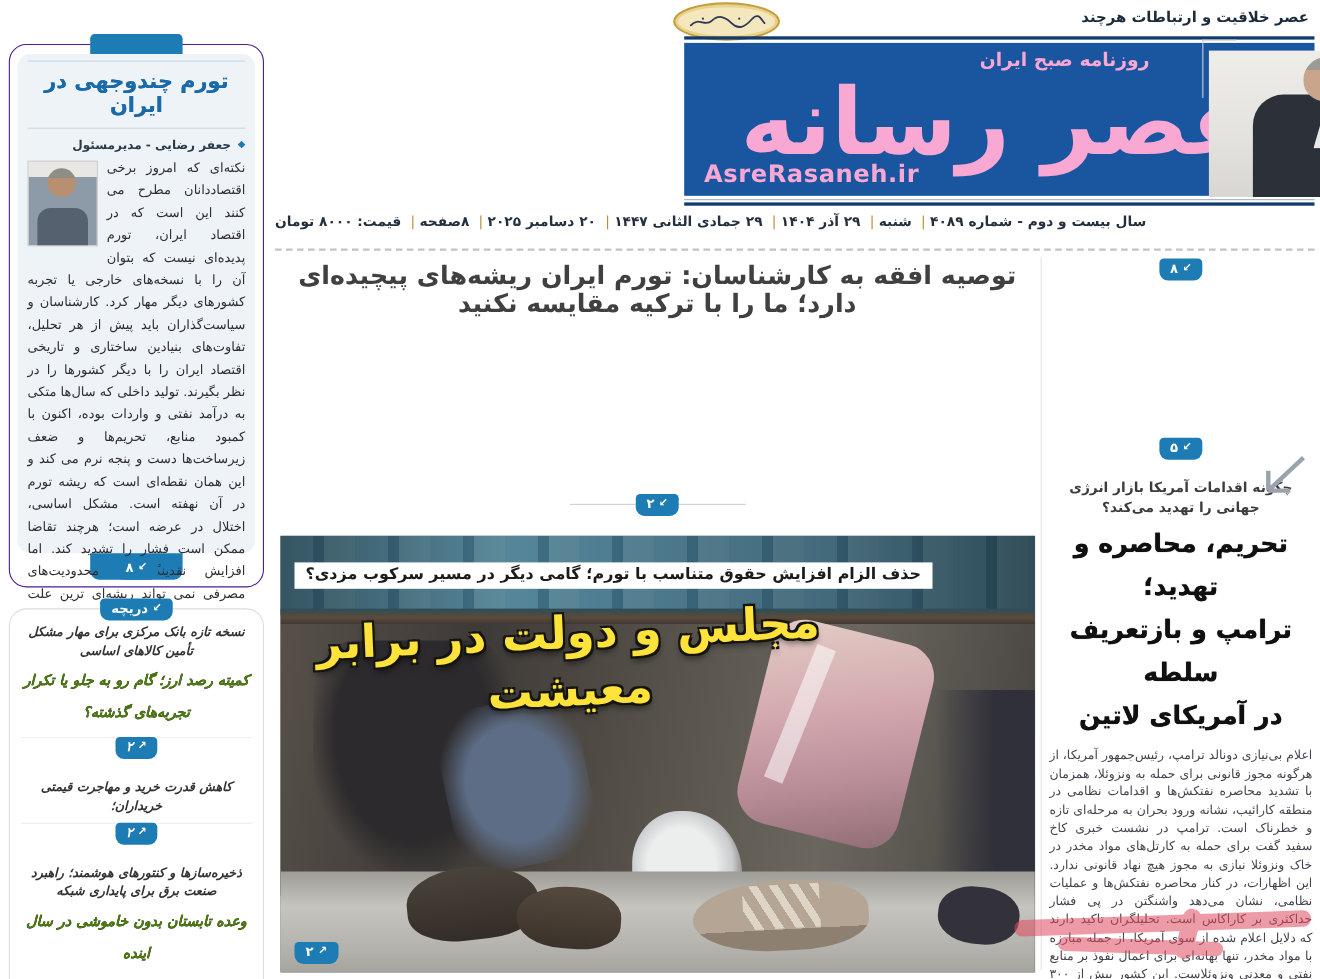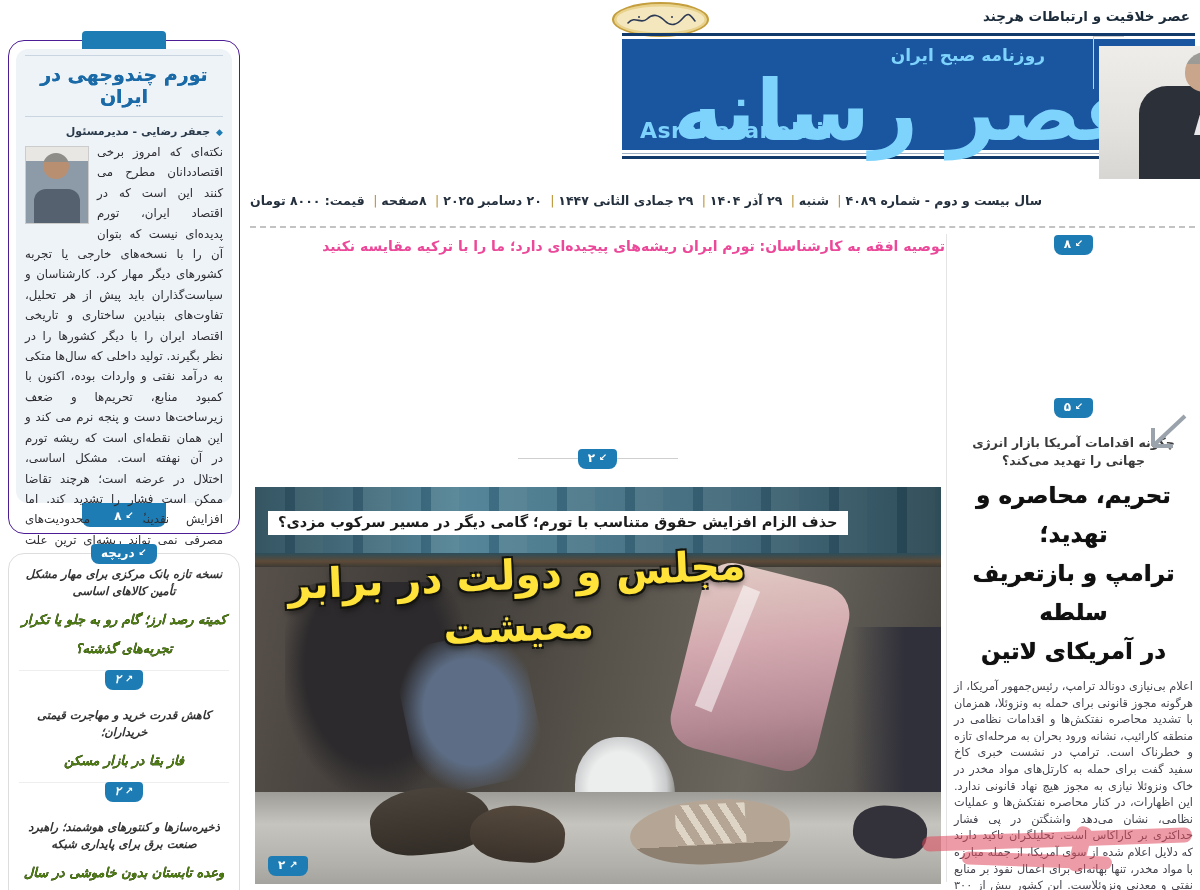--- a/index.html
+++ b/index.html
@@ -11,21 +11,21 @@
   .tagline{top:8px;right:10px;font-size:13.5px;font-weight:bold;color:#1c2b3a;}
   .seal{top:2px;left:612px;width:93px;height:31px;border-radius:50%;
         background:#f5e7bd;border:2px solid #c59f3e;box-shadow:inset 0 0 0 2.5px #e8d28c;
         display:flex;align-items:center;justify-content:center;}
   .seal svg{width:72px;height:18px;}
 
   
   .mast-wrap{top:33px;left:622px;width:573px;}
   .rule-dark{height:3px;background:#123a6b;}
   .rule-thin{height:1px;background:#9fb0c4;margin-top:2px;}
-  .mast{margin-top:3px;background:#1a55a0;color:#7dd3fc;height:111px;position:relative;text-decoration:underline;}
+  .mast{margin-top:3px;background:#1a55a0;color:#f9a8d4;height:139px;position:relative;text-decoration:underline;}
   .mast-kicker{position:absolute;top:6px;right:150px;font-size:17px;font-weight:bold;}
   .mast-title{position:absolute;top:22px;right:18px;left:14px;text-align:center;
               font-size:84px;font-weight:bold;line-height:100px;letter-spacing:-2px;}
   .mast-url{position:absolute;bottom:7px;left:18px;font-size:22px;font-weight:bold;
             direction:ltr;letter-spacing:.5px;}
   .mast-bottom .rule-thin{margin-top:3px;}
   .mast-bottom .rule-dark{margin-top:2px;}
 
   
   .dateline{top:193px;left:250px;width:945px;text-align:left;font-size:12.5px;
@@ -85,22 +85,22 @@
              border-radius:16px;background:#fff;}
   .side-badge{top:-10px;left:0;right:0;}
   .side-item{padding:12px 10px 4px;text-align:center;font-style:italic;}
   .side-kicker{font-size:11.5px;font-weight:bold;color:#333;line-height:17px;}
   .side-headline{margin-top:5px;font-size:13px;font-weight:900;color:#4d7c0f;
                  line-height:29px;text-shadow:0 0 .5px #000;}
   .side-item .badge-center{margin-top:7px;border-top:1px solid #eee;padding-top:0;}
   .side-item .badge{transform:translateY(-1px);}
 
   
-  .lead-kicker{top:238px;left:250px;width:695px;text-align:right;font-size:14px;
-               font-weight:bold;color:#ec4899;}
+  .lead-kicker{top:238px;left:250px;width:695px;text-align:center;font-size:23px;
+               font-weight:bold;color:#404040;}
   .lead-headline{top:264px;left:250px;width:695px;text-align:center;font-size:46px;
                  font-weight:900;color:#0a0a0a;line-height:85px;text-shadow:0 0 1.4px #000;}
   .lead-badge-row{top:449px;left:250px;width:695px;height:20px;}
   .lead-badge-row .hline{position:absolute;top:9px;left:268px;width:160px;height:1px;background:#cfcfcf;}
   .lead-badge-row .badge-center{position:relative;}
 
   
   .photo{top:487px;left:255px;width:686px;height:397px;overflow:hidden;background:#56524c;}
   .ph-top{position:absolute;top:0;left:0;right:0;height:72px;
       background:repeating-linear-gradient(90deg,#55869a 0 30px,#3f6f85 30px 40px,#5d8b9c 40px 68px);}
@@ -254,21 +254,20 @@
       <div class="side-headline">کمیته رصد ارز؛ گام رو به جلو یا تکرار تجربه‌های گذشته؟</div>
       <div class="badge-center">
           <span class="badge">
             <span class="arr">↗</span>
             <span>۲</span>
           </span>
         </div>
     </div>
     <div class="side-item">
       <div class="side-kicker">کاهش قدرت خرید و مهاجرت قیمتی خریداران؛</div>
-      <div class="side-headline">فاز بقا در بازار مسکن</div>
       <div class="badge-center">
           <span class="badge">
             <span class="arr">↗</span>
             <span>۲</span>
           </span>
         </div>
     </div>
     <div class="side-item">
       <div class="side-kicker">ذخیره‌سازها و کنتورهای هوشمند؛ راهبرد صنعت برق برای پایداری شبکه</div>
       <div class="side-headline">وعده تابستان بدون خاموشی در سال اینده</div>

